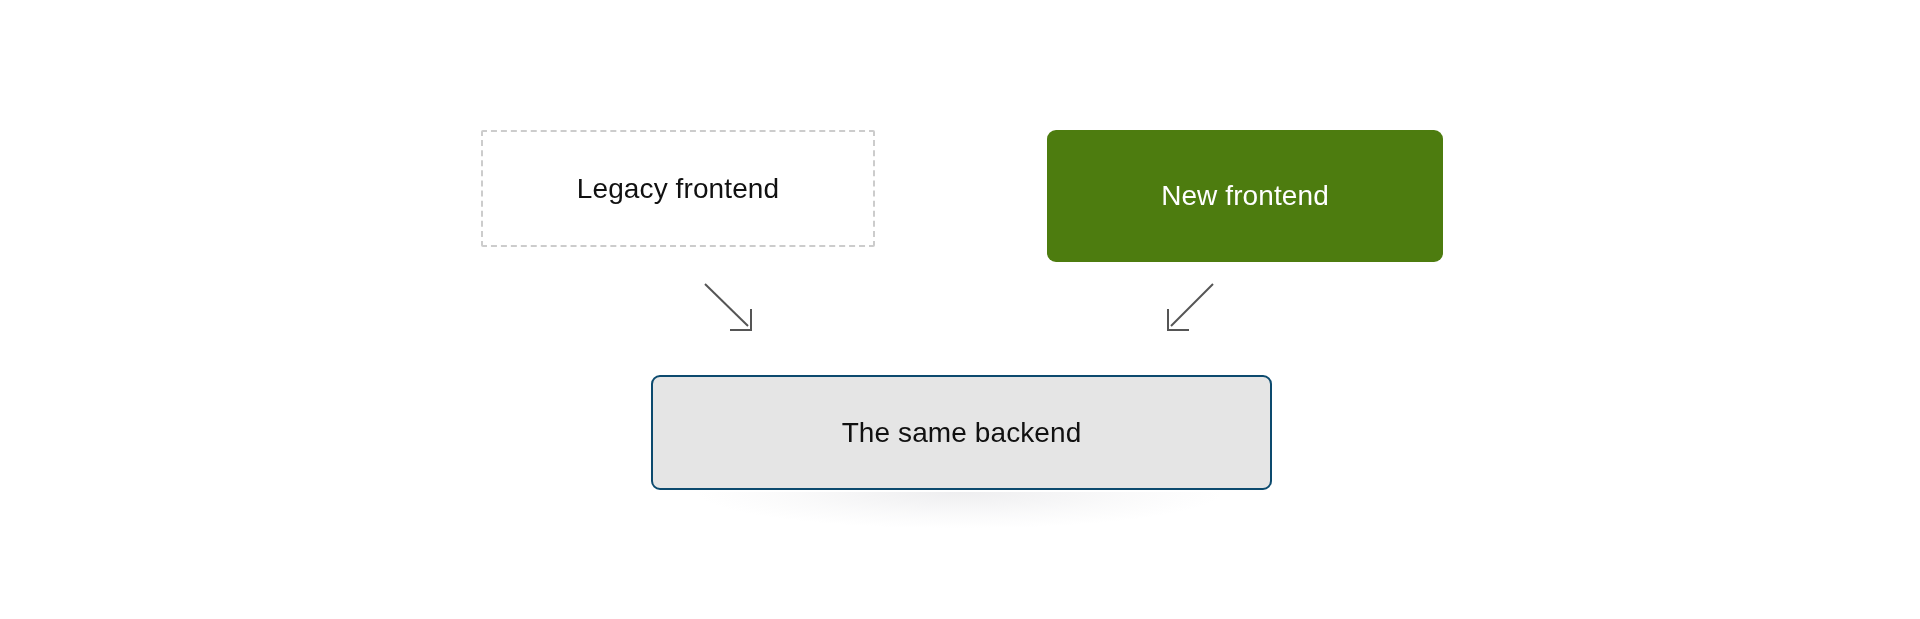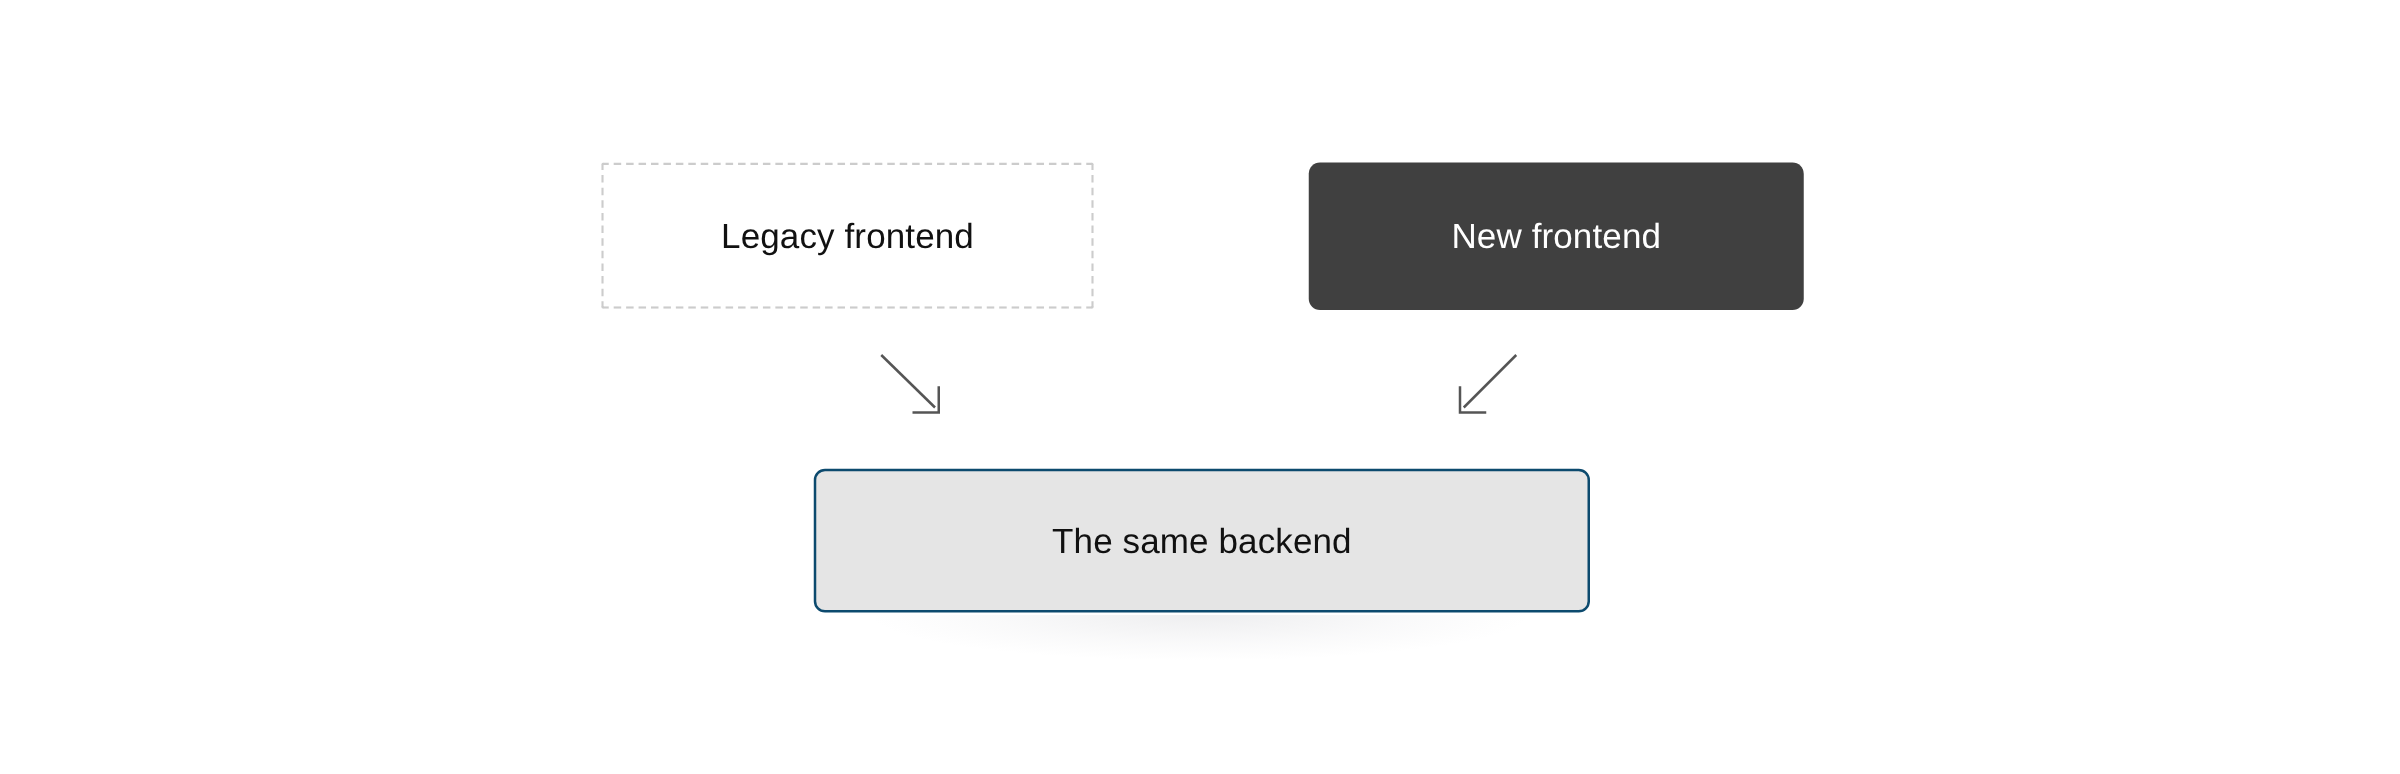--- a/index.html
+++ b/index.html
@@ -43,22 +43,22 @@
     border: 2px dashed #cccccc;
     border-radius: 2px;
     color: #111111;
   }
 
   
   #node-new-frontend {
     left: 1047px;
     top: 130px;
     width: 396px;
-    height: 118px;
-    background: #404040;
+    height: 132px;
+    background: #4d7c0f;
     border: 0;
     border-radius: 9px;
     color: #ffffff;
   }
 
   
   #node-same-backend {
     left: 651px;
     top: 375px;
     width: 621px;

